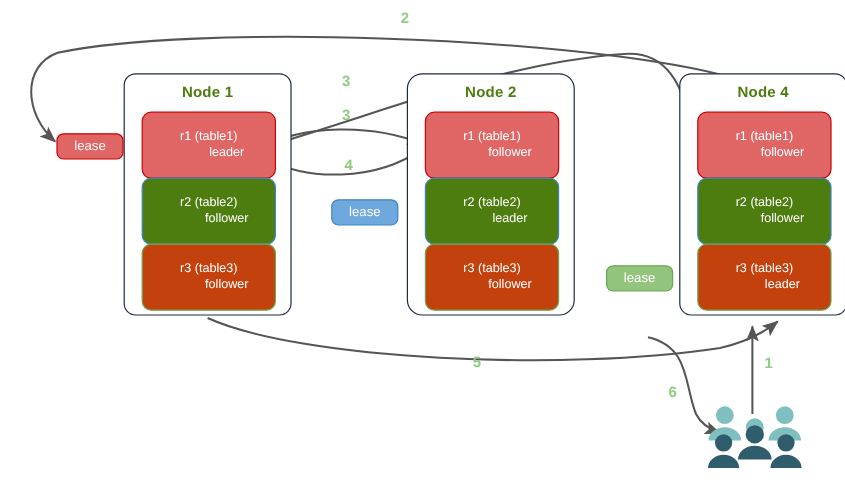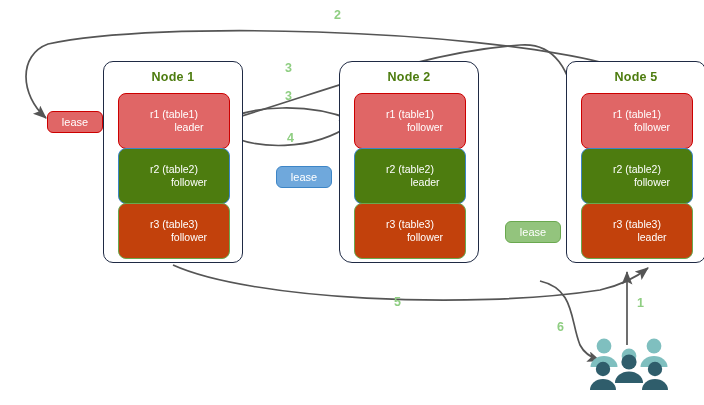--- a/index.html
+++ b/index.html
@@ -135,21 +135,21 @@
       <span class="l1">r2 (table2)</span>
       <span class="l2">leader</span>
     </div>
     <div class="replica r-green" style="top:141px;">
       <span class="l1">r3 (table3)</span>
       <span class="l2">follower</span>
     </div>
   </div>
 
   <div class="node-box" id="node-3" style="left:566px;top:61px;width:140px;height:202px;">
-    <div class="node-title">Node 5</div>
+    <div class="node-title">Node 4</div>
     <div class="replica r-red" style="top:31px;">
       <span class="l1">r1 (table1)</span>
       <span class="l2">follower</span>
     </div>
     <div class="replica r-blue" style="top:86px;">
       <span class="l1">r2 (table2)</span>
       <span class="l2">follower</span>
     </div>
     <div class="replica r-green" style="top:141px;">
       <span class="l1">r3 (table3)</span>

